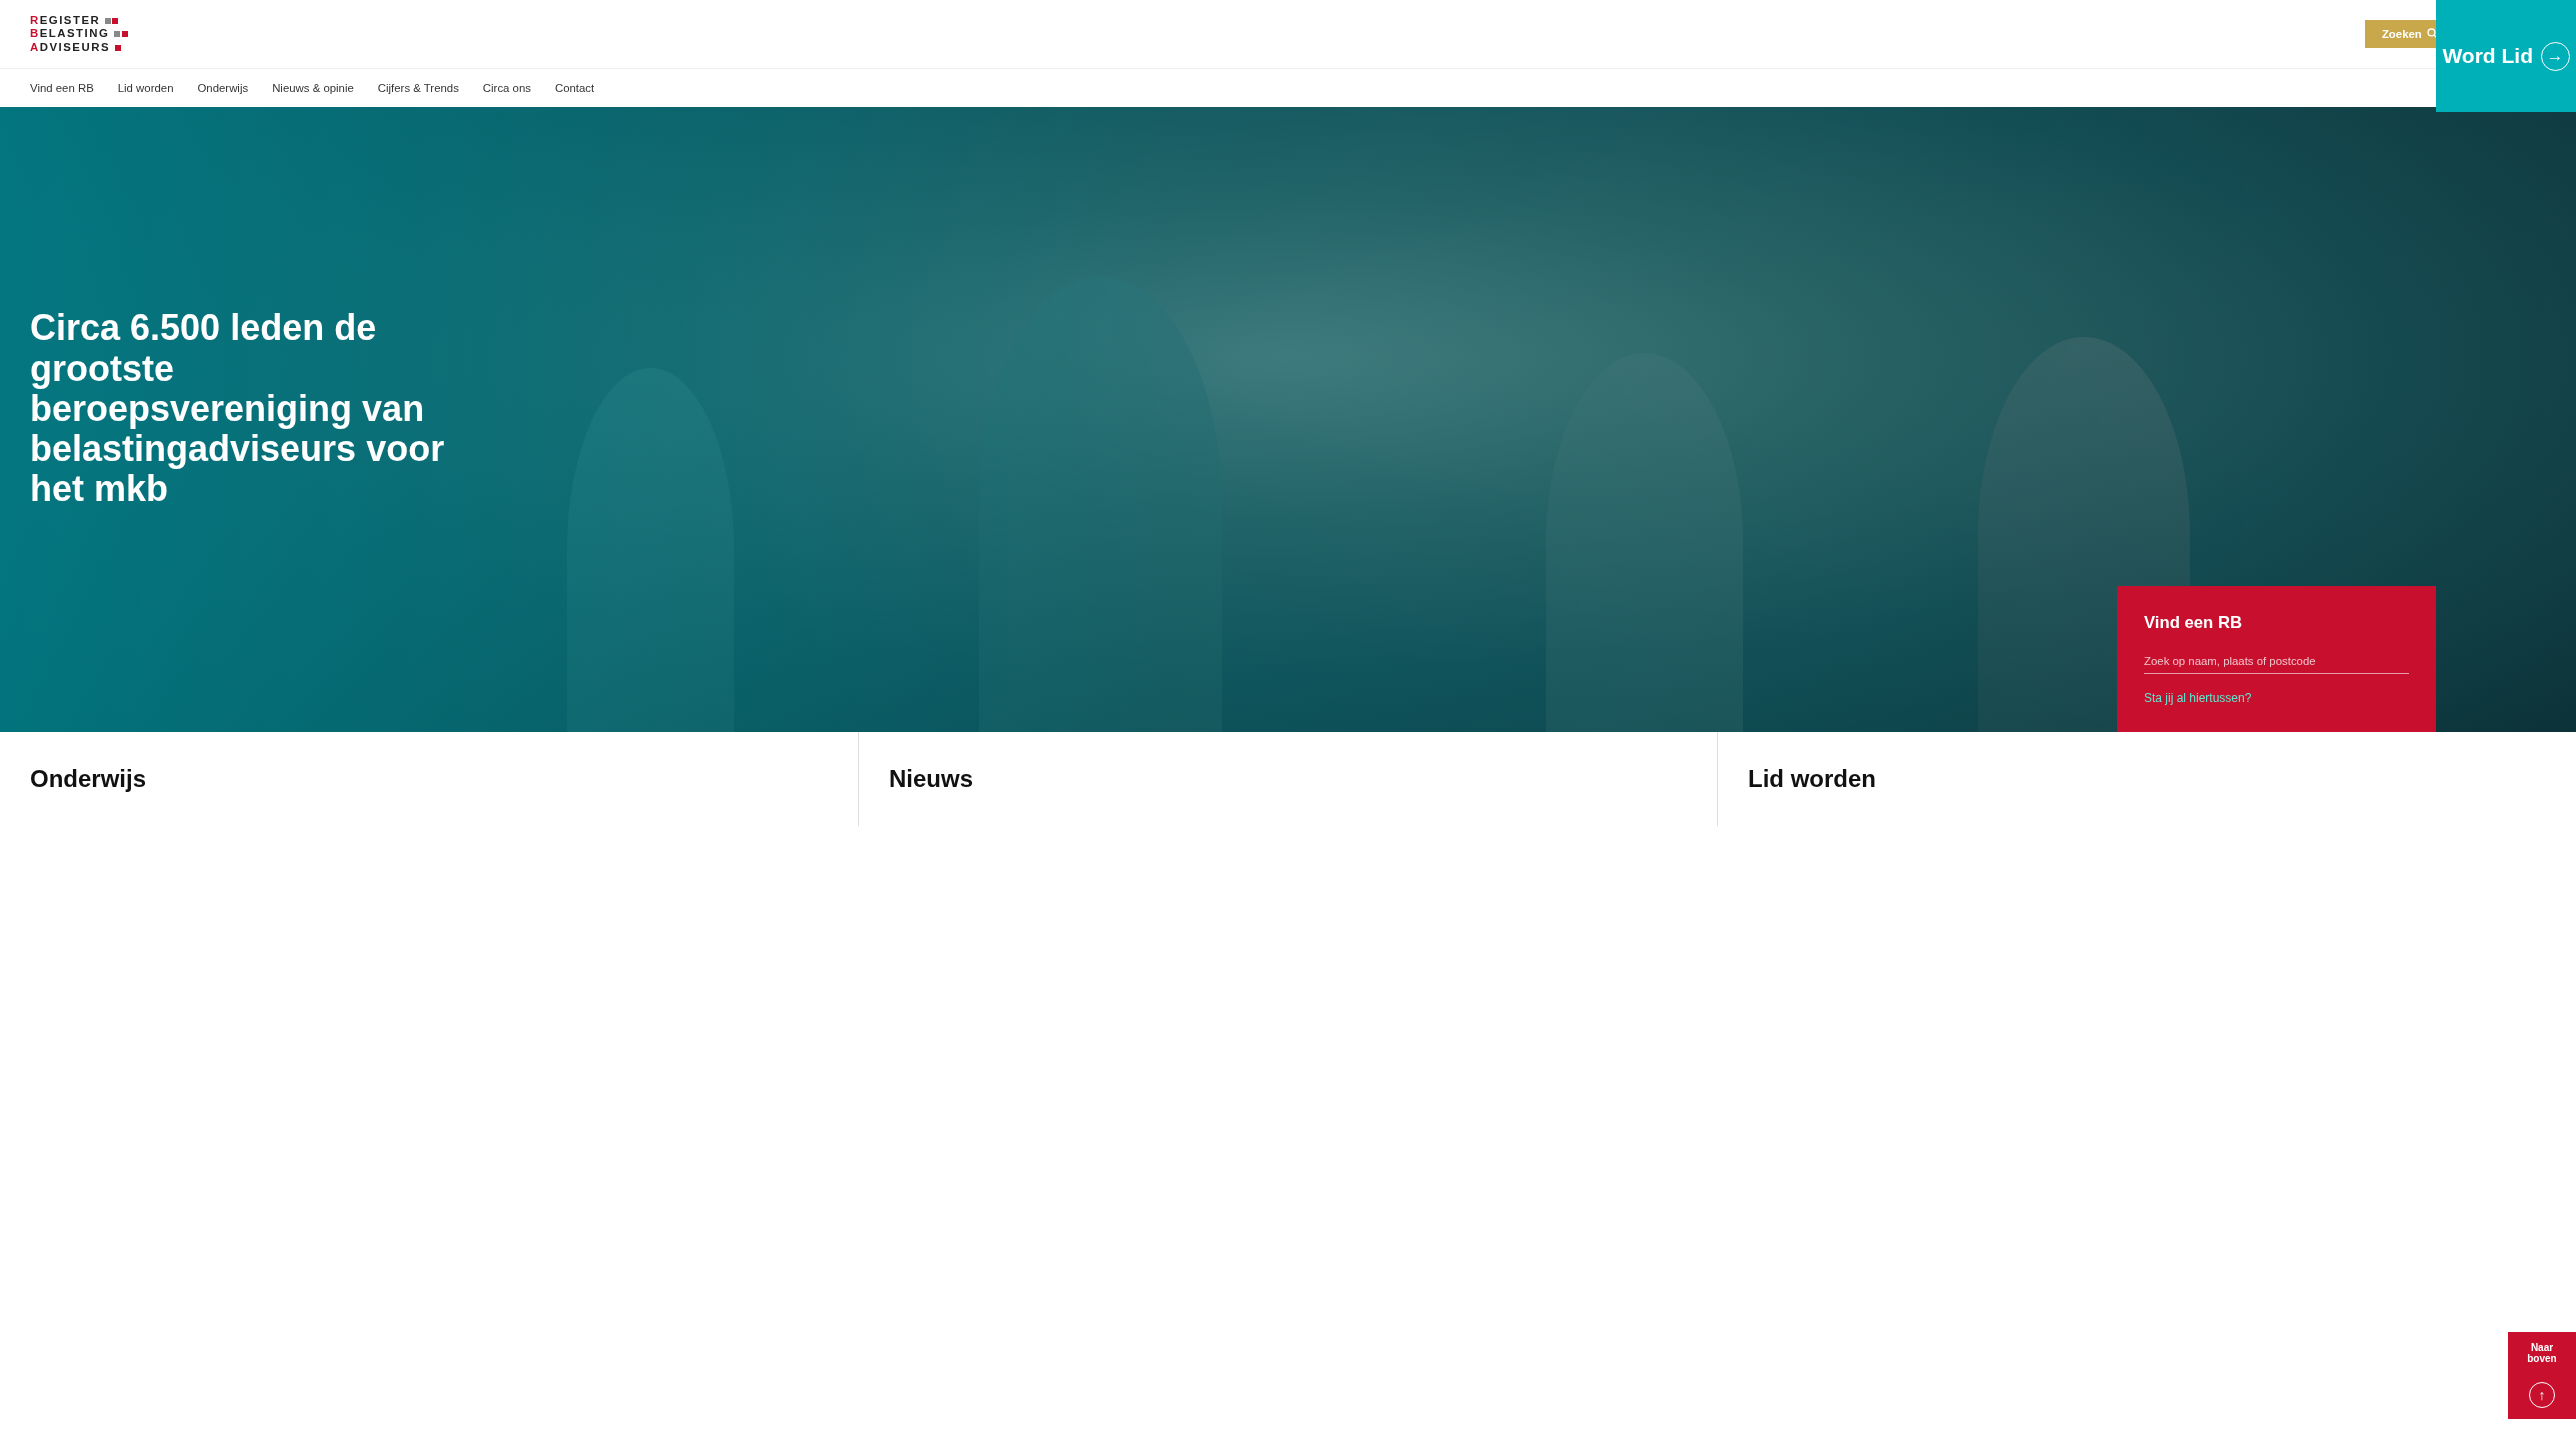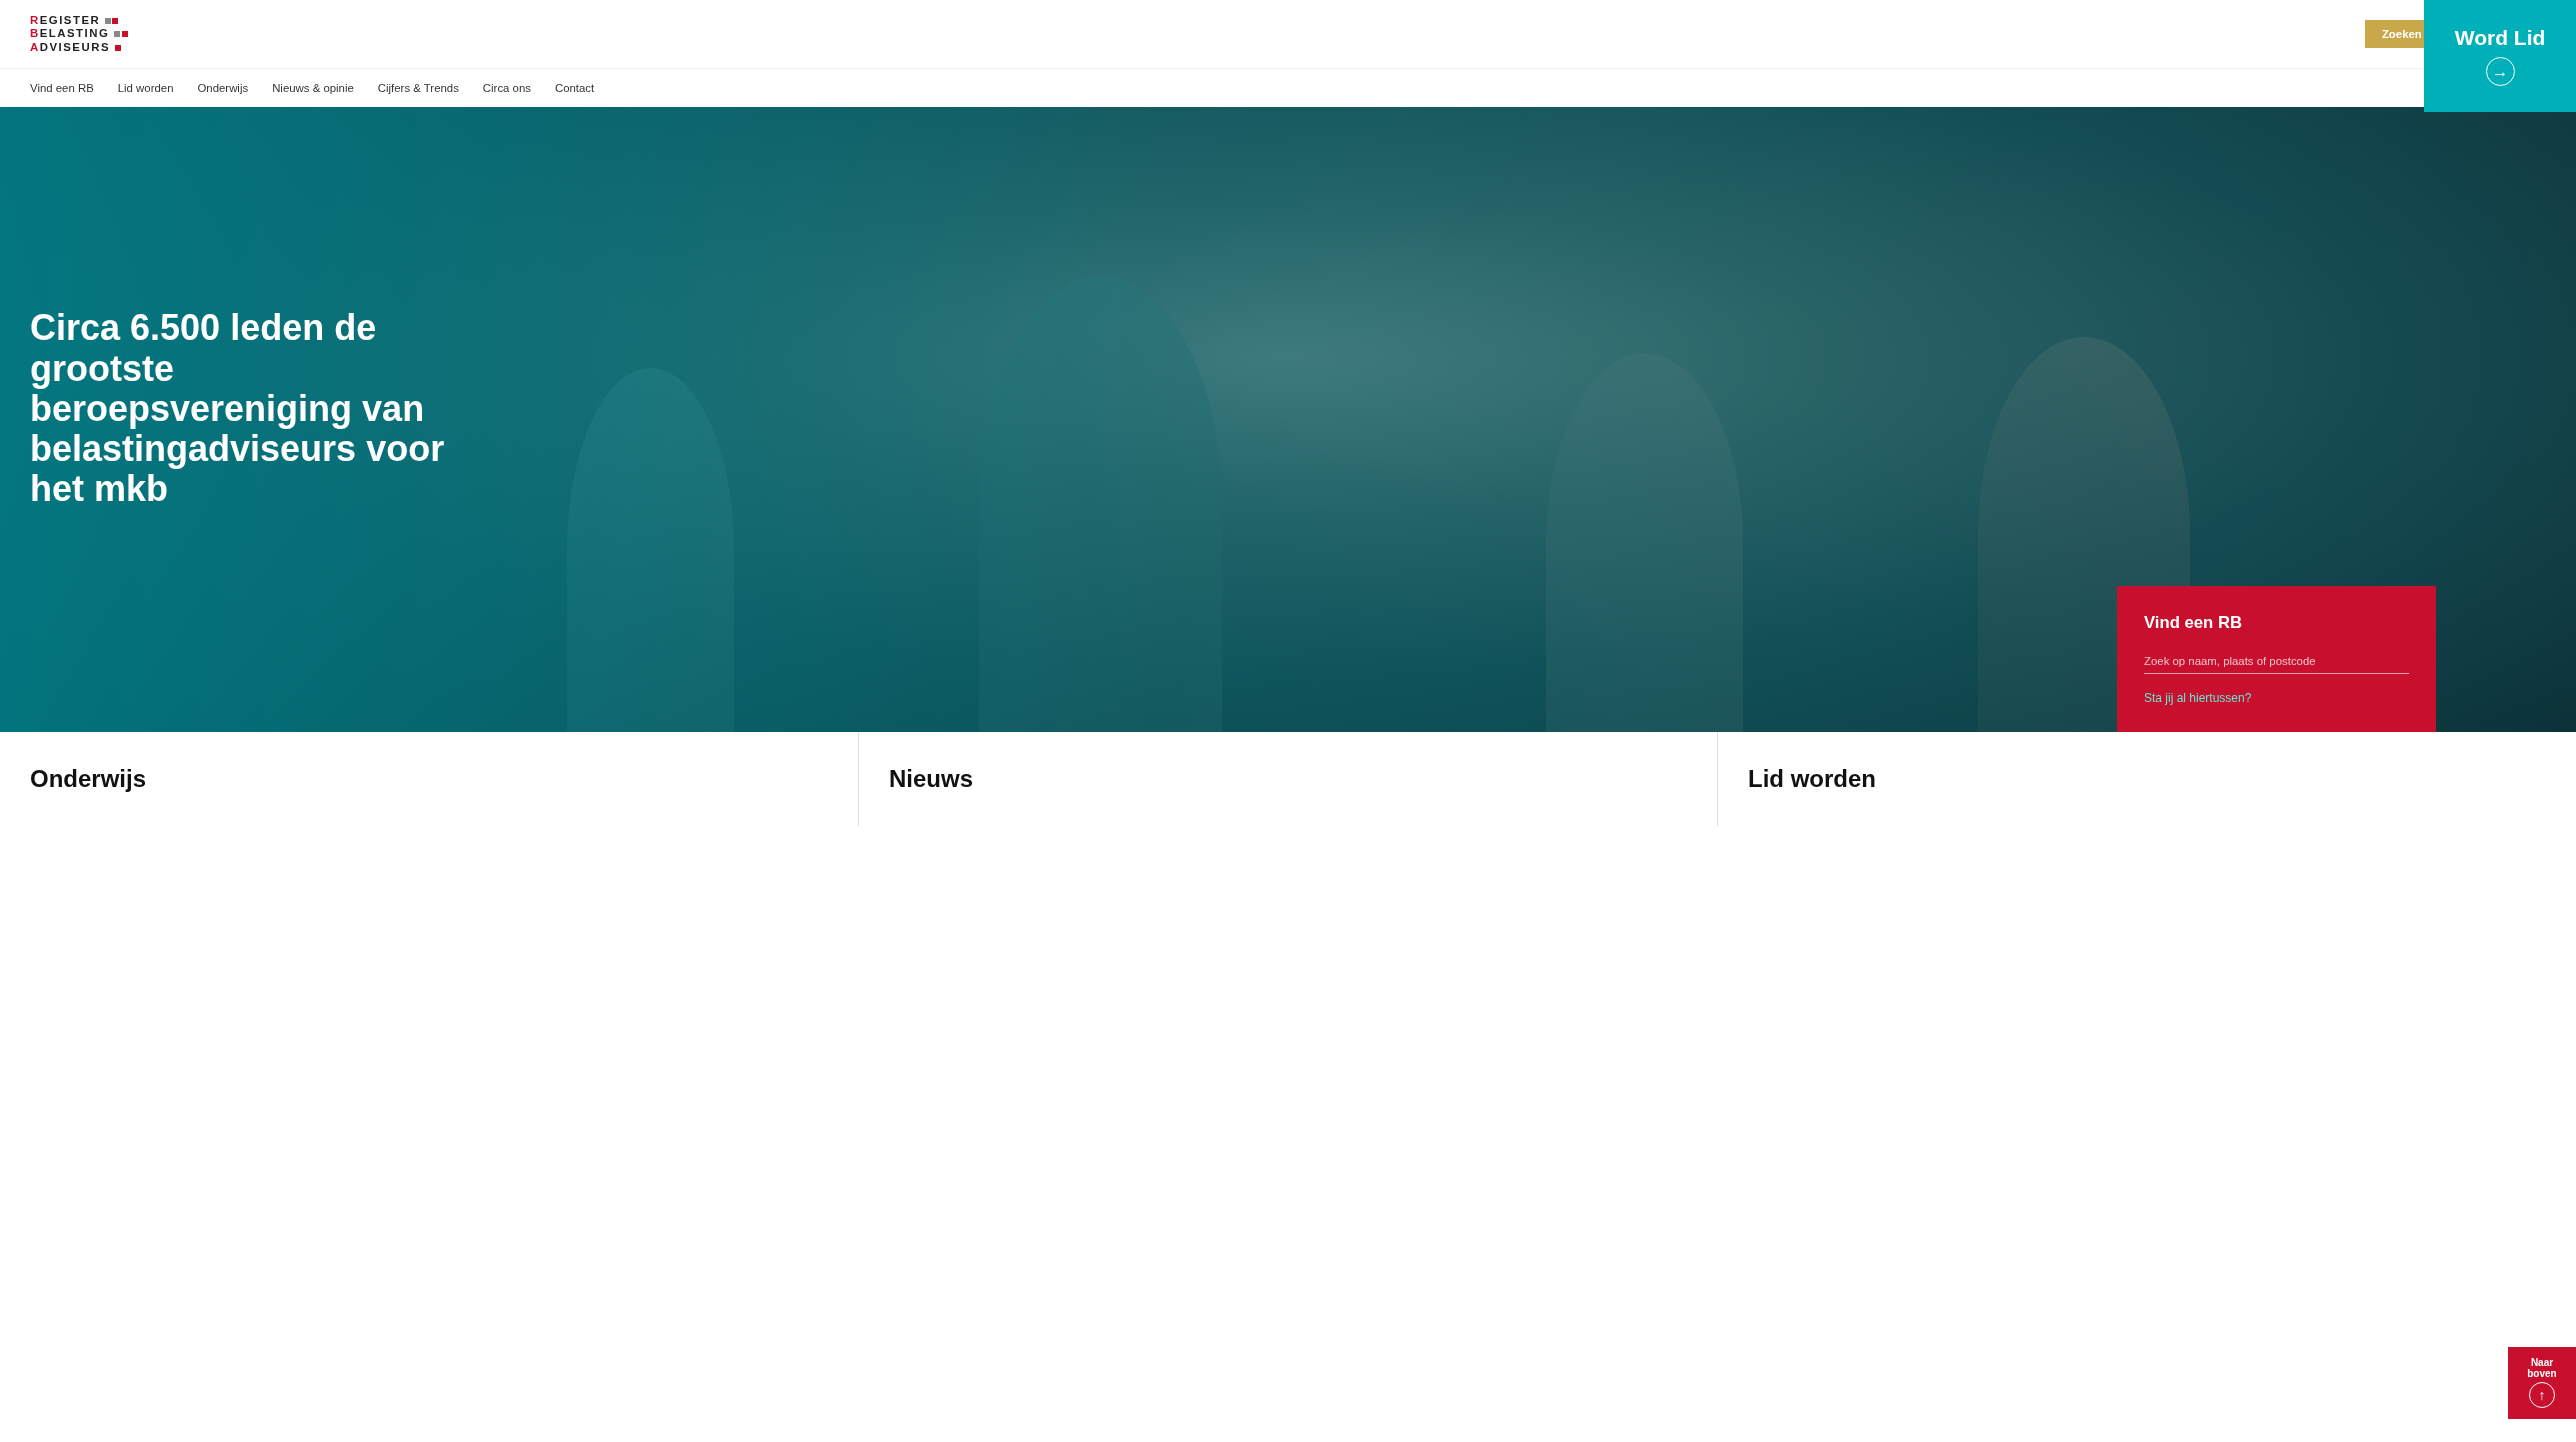--- a/index.html
+++ b/index.html
@@ -65,25 +65,25 @@
       border: none;
       padding: 7.6px 16.7px;
       font-size: 11.4px;
       cursor: pointer;
       font-weight: 600;
     }
     .word-lid-btn {
       position: absolute;
       top: 0;
       right: 0;
-      width: 152px;
+      width: 140px;
       background: #00b0b9;
       color: #fff;
       display: flex;
-      flex-direction: column;
+      flex-direction: row;
       align-items: center;
       justify-content: center;
       height: 112px;
       font-size: 21px;
       font-weight: 900;
       cursor: pointer;
       z-index: 20;
       text-align: center;
       gap: 7.6px;
     }
@@ -228,21 +228,21 @@
       color: #fff;
       display: flex;
       flex-direction: column;
       align-items: center;
       justify-content: center;
       padding: 10.6px 7.6px;
       cursor: pointer;
       z-index: 100;
       font-size: 10px;
       font-weight: 600;
-      gap: 3px;
+      gap: 18px;
       text-align: center;
     }
     .naar-boven-arrow {
       width: 26px;
       height: 26px;
       border: 1.5px solid #fff;
       border-radius: 50%;
       display: flex;
       align-items: center;
       justify-content: center;

